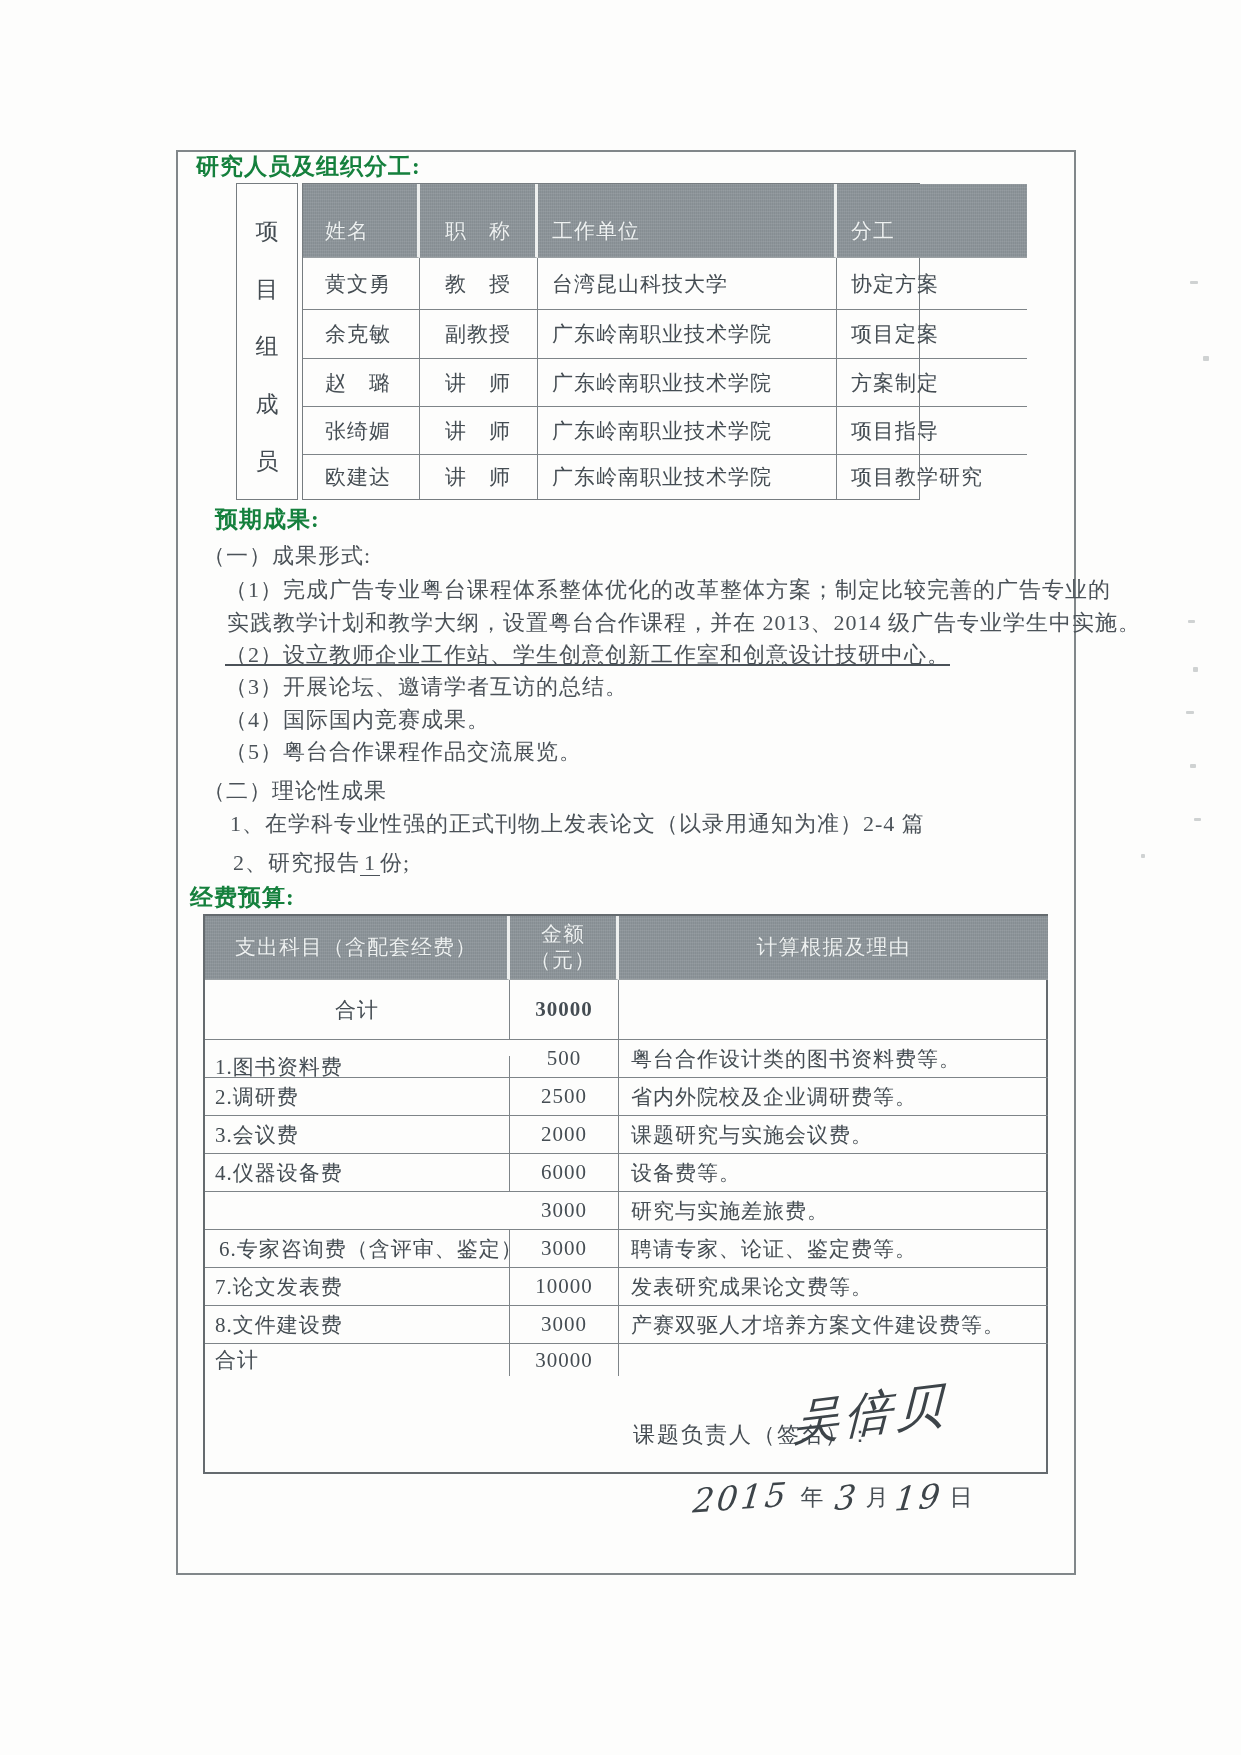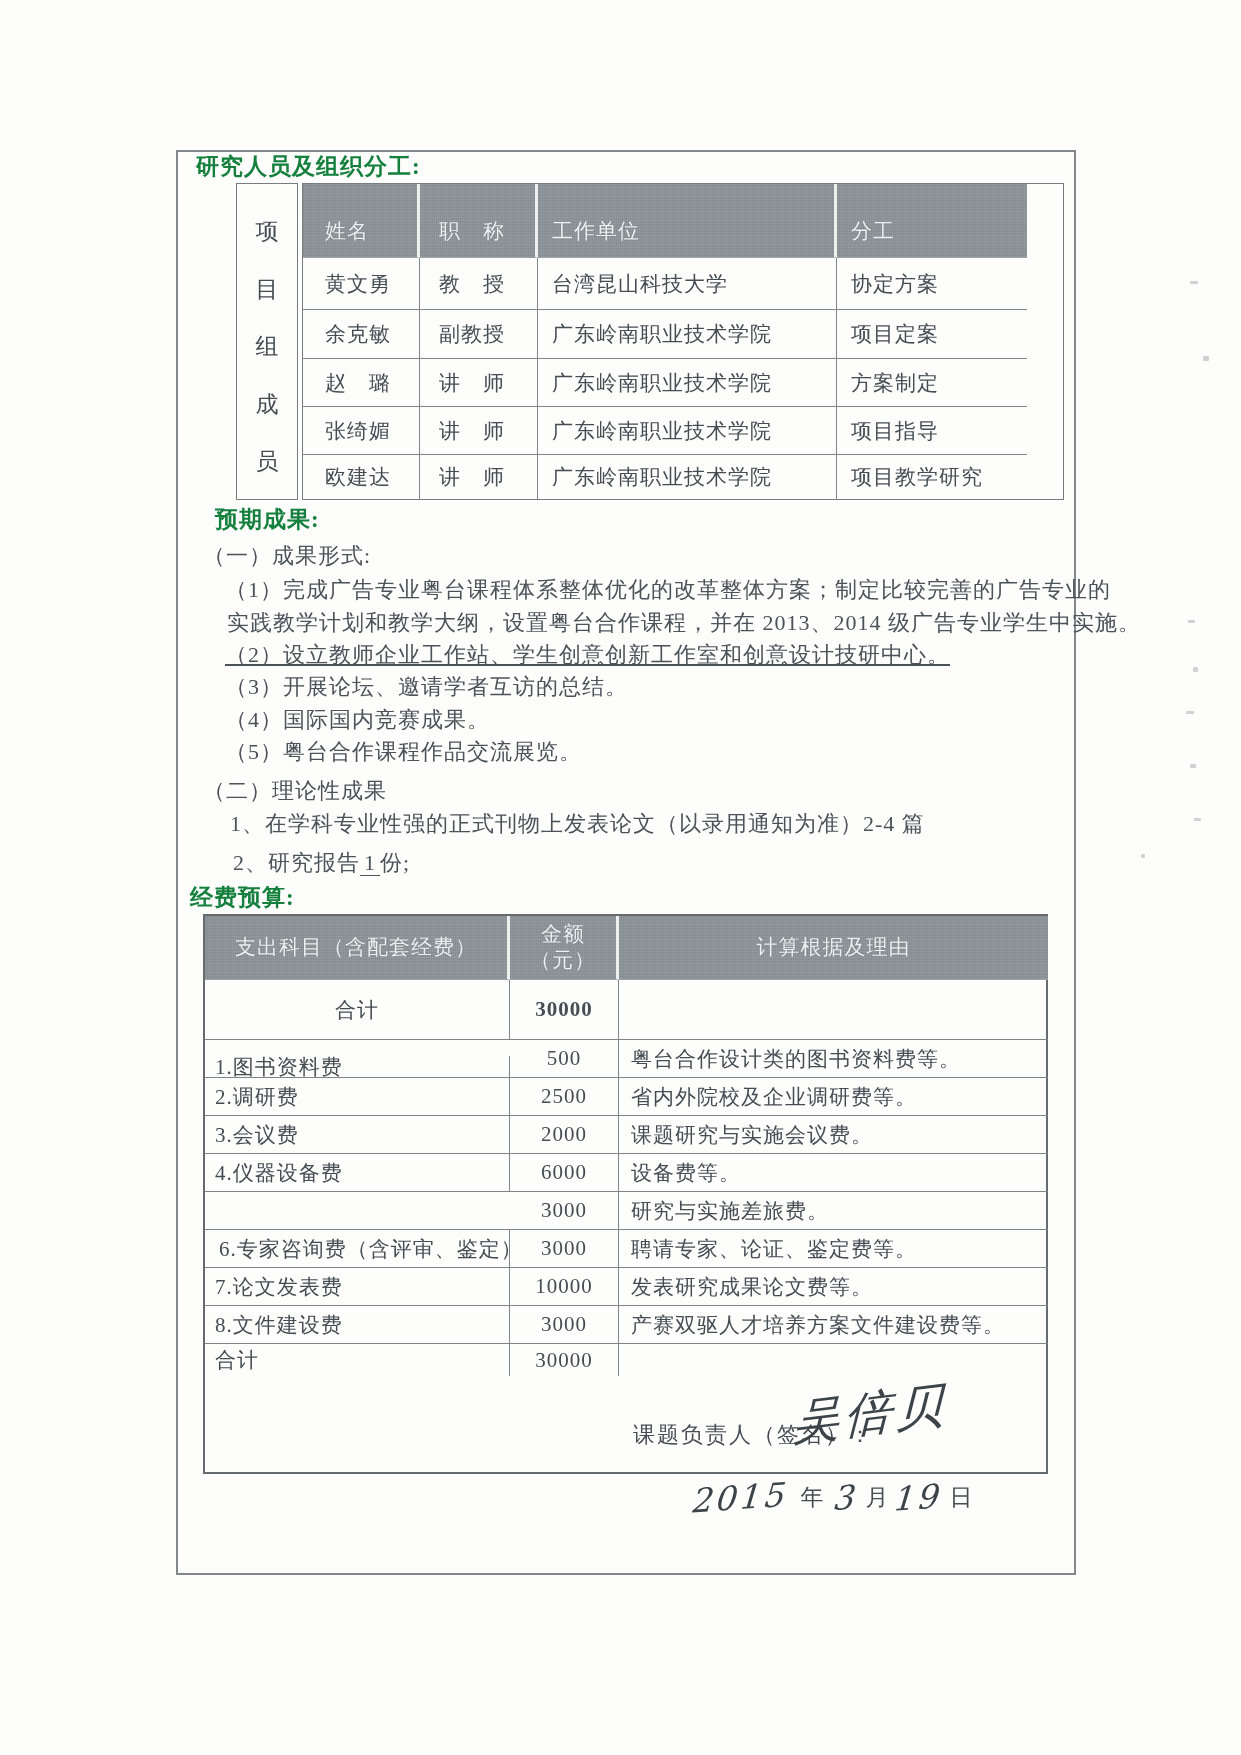--- a/index.html
+++ b/index.html
@@ -5,38 +5,38 @@
   html,body{margin:0;padding:0;background:#e9e9e7;}
   .page{position:relative;width:1241px;height:1755px;background:#fdfdfc;overflow:hidden;
         font-family:"Liberation Serif","DejaVu Serif",serif;color:#474f55;}
   .frame{position:absolute;left:176px;top:150px;width:900px;height:1425px;
          border:2px solid #81878a;box-sizing:border-box;}
   .sec-title{position:absolute;font-size:23px;font-weight:600;color:#15803d;letter-spacing:1px;}
   
   .side-col{position:absolute;left:236px;top:183px;width:62px;height:317px;box-sizing:border-box;
             border:1px solid #767c80;display:flex;flex-direction:column;align-items:center;
             justify-content:space-between;padding:32px 0 22px;font-size:23px;color:#434b51;}
-  .ptable{position:absolute;left:302px;top:183px;width:762px;height:317px;box-sizing:border-box;
+  .ptable{position:absolute;left:302px;top:183px;width:618px;height:317px;box-sizing:border-box;
           border:1px solid #767c80;display:grid;
           grid-template-columns:117px 118px 299px 190px;
           grid-template-rows:74px 52px 49px 48px 48px 44px;}
   .c{box-sizing:border-box;border-right:1px solid #7e8488;border-bottom:1px solid #7e8488;
      display:flex;align-items:center;font-size:21px;color:#454d53;letter-spacing:1px;
      padding-left:14px;overflow:hidden;white-space:nowrap;}
   .c.last-col{border-right:none;}
   .c.last-row{border-bottom:none;}
   .grey{background:
         repeating-linear-gradient(0deg,rgba(255,255,255,0.07) 0 1px,transparent 1px 3px),
         repeating-linear-gradient(90deg,rgba(0,0,0,0.05) 0 1px,transparent 1px 2px),
         #8d959a;
         color:#eef1f1;text-shadow:0 0 1px rgba(70,78,82,.55);}
   .phead{align-items:flex-end;padding-bottom:12px;border-right:3px solid #eef0ef;border-bottom:1px solid #9aa0a3;}
   .phead.last-col{border-right:none;}
   .name-cell{padding-left:22px;}
-  .title-cell{padding-left:19px;}
+  .title-cell{padding-left:25px;}
   
   .tline{position:absolute;font-size:22px;color:#4b5258;letter-spacing:1px;white-space:nowrap;}
   .u{border-bottom:1px solid #4b5258;padding:0 4px;}
   
   .btable{position:absolute;left:203px;top:914px;width:845px;height:560px;box-sizing:border-box;
           border:2px solid #656b6f;display:grid;
           grid-template-columns:305px 109px 429px;
           grid-template-rows:64px 60px 38px 38px 38px 38px 38px 38px 38px 38px 32px;}
   .bhead{justify-content:center;padding-left:0;flex-direction:column;line-height:1.2;
          border-right:3px solid #eef0ef;border-bottom:1px solid #9aa0a3;}

